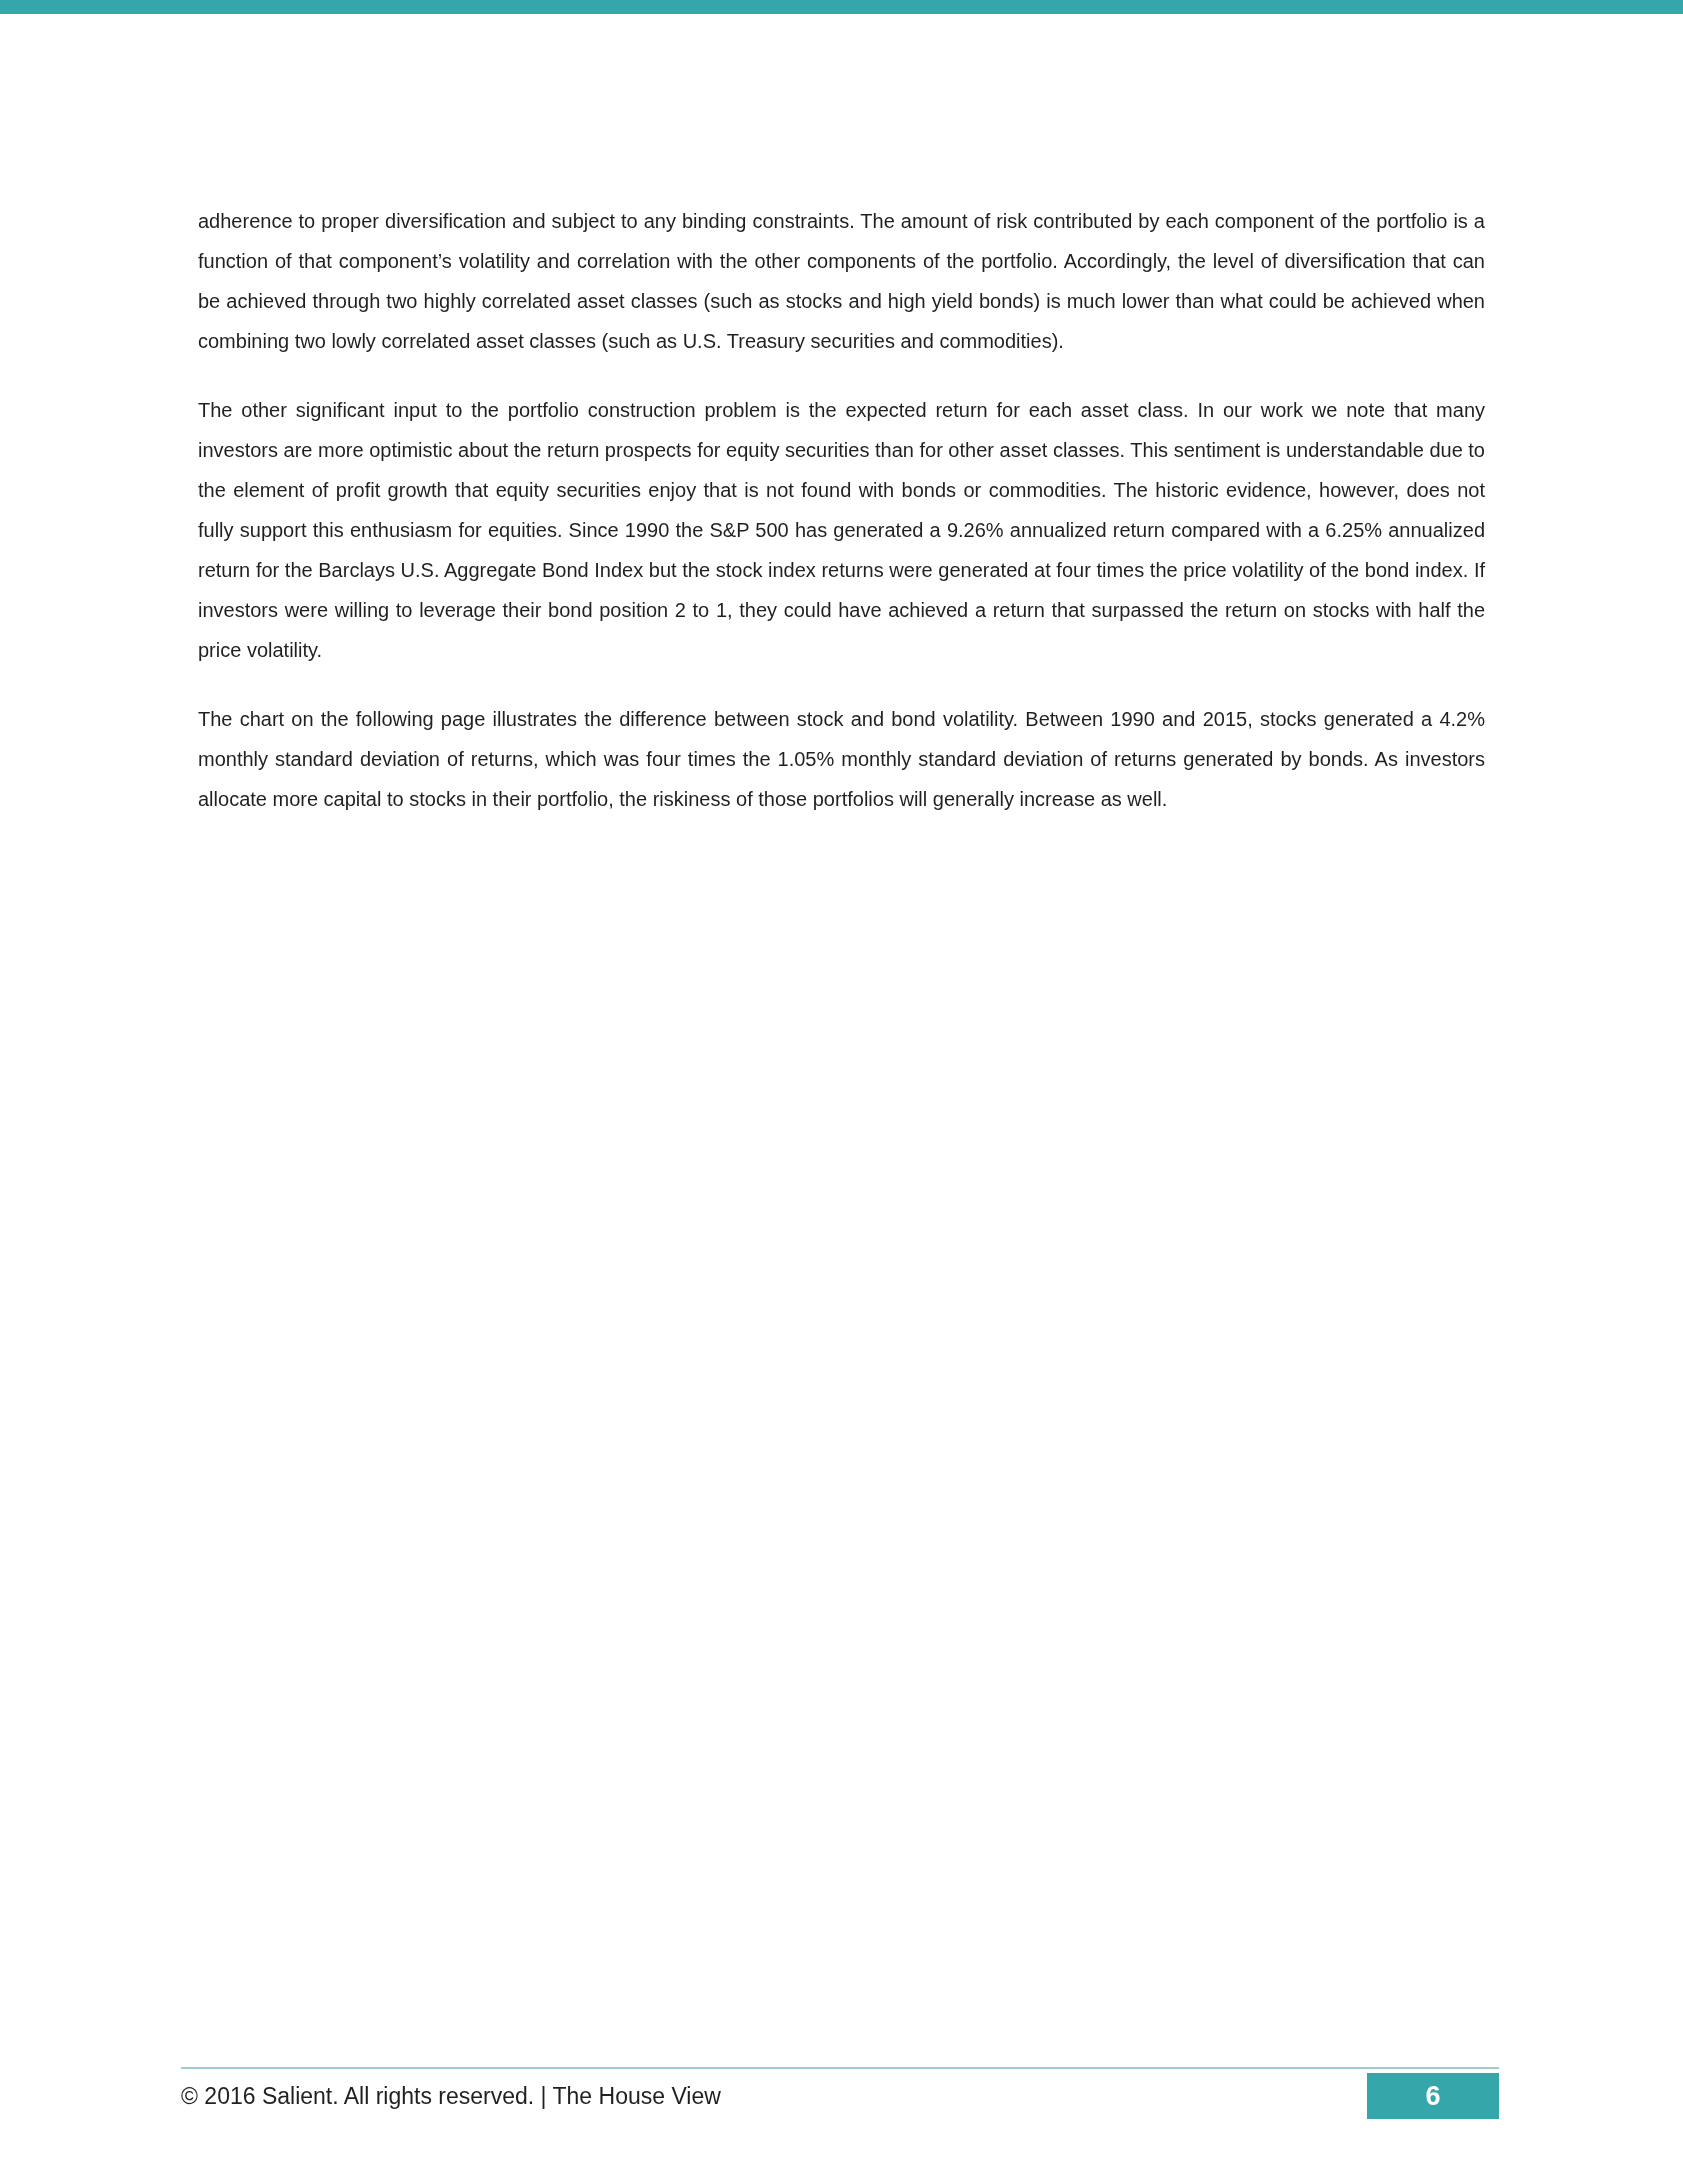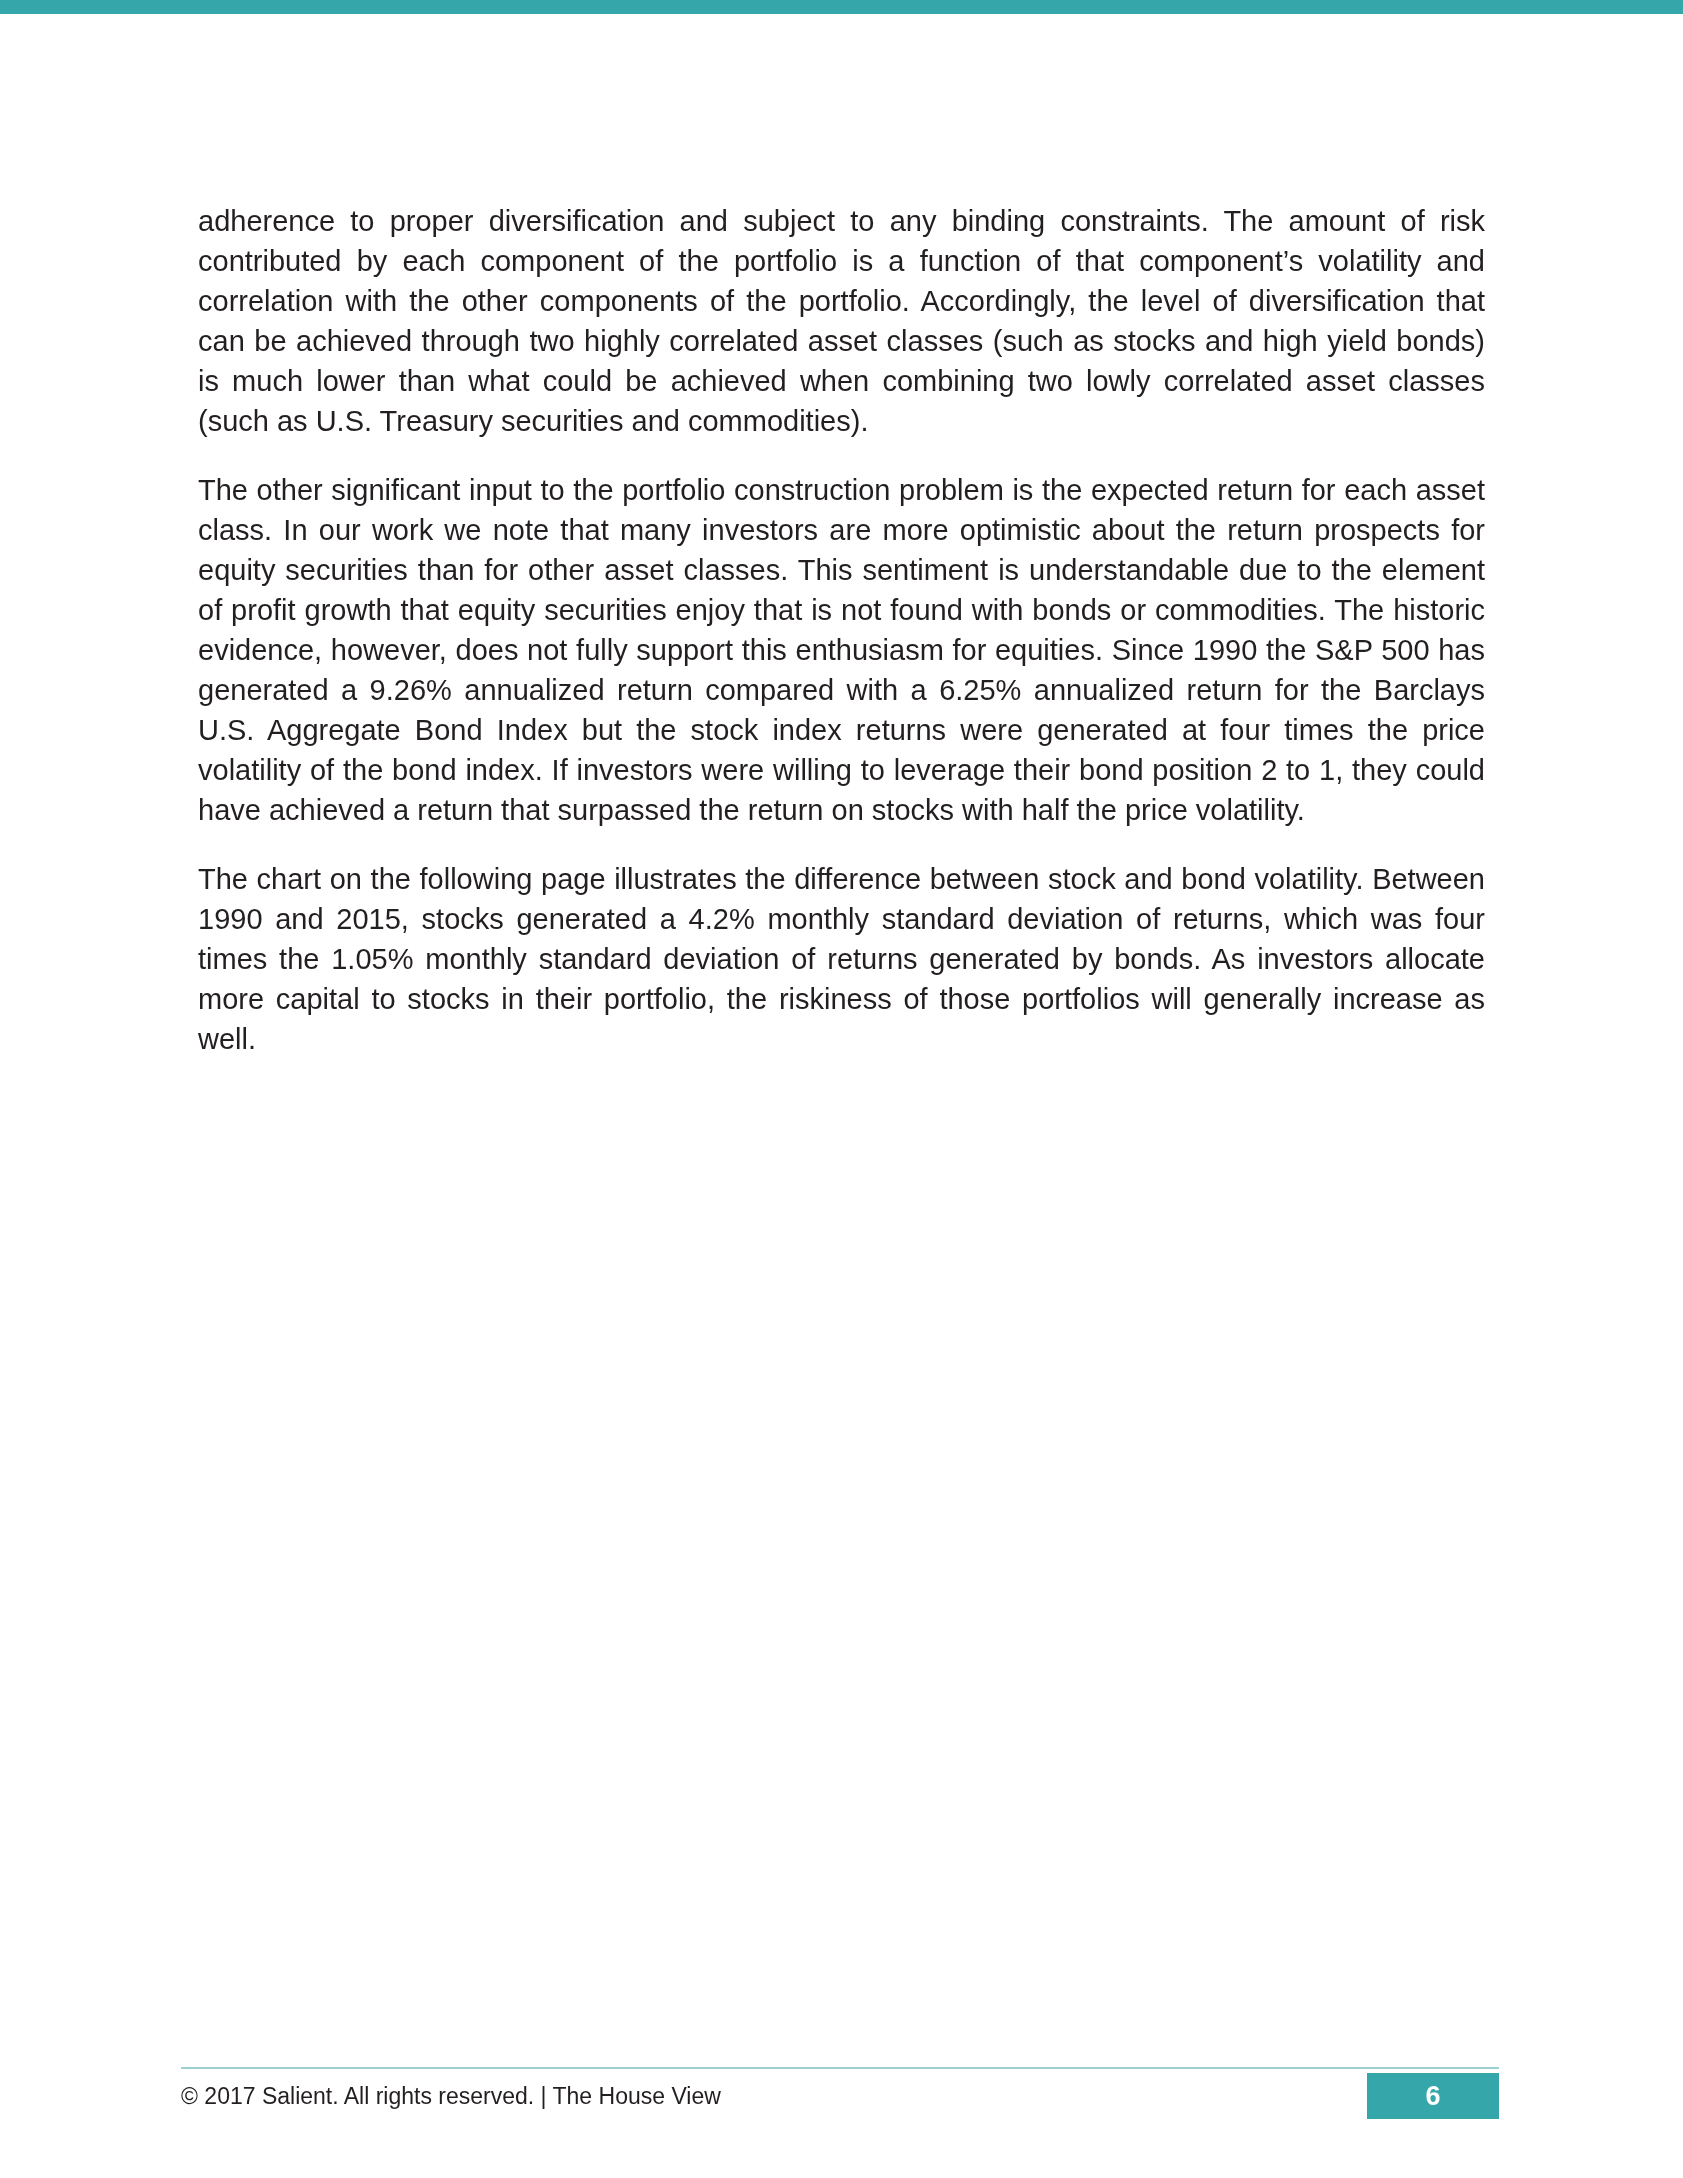--- a/index.html
+++ b/index.html
@@ -26,21 +26,21 @@
     background:var(--accent);
   }
   .content{
     position:absolute;
     top:201px;
     left:198px;
     width:1287px;
   }
   .content p{
     margin:0 0 29px 0;
-    font-size:29px;
+    font-size:20px;
     line-height:40px;
     text-align:justify;
     color:var(--text);
   }
   .footer{
     position:absolute;
     left:181px;
     right:184px;
     top:2067px;
   }
@@ -79,19 +79,19 @@
 
   <main class="content">
     <p>adherence to proper diversification and subject to any binding constraints. The amount of risk contributed by each component of the portfolio is a function of that component’s volatility and correlation with the other components of the portfolio. Accordingly, the level of diversification that can be achieved through two highly correlated asset classes (such as stocks and high yield bonds) is much lower than what could be achieved when combining two lowly correlated asset classes (such as U.S. Treasury securities and commodities).</p>
     <p>The other significant input to the portfolio construction problem is the expected return for each asset class. In our work we note that many investors are more optimistic about the return prospects for equity securities than for other asset classes. This sentiment is understandable due to the element of profit growth that equity securities enjoy that is not found with bonds or commodities. The historic evidence, however, does not fully support this enthusiasm for equities. Since 1990 the S&amp;P 500 has generated a 9.26% annualized return compared with a 6.25% annualized return for the Barclays U.S. Aggregate Bond Index but the stock index returns were generated at four times the price volatility of the bond index. If investors were willing to leverage their bond position 2 to 1, they could have achieved a return that surpassed the return on stocks with half the price volatility.</p>
     <p>The chart on the following page illustrates the difference between stock and bond volatility. Between 1990 and 2015, stocks generated a 4.2% monthly standard deviation of returns, which was four times the 1.05% monthly standard deviation of returns generated by bonds. As investors allocate more capital to stocks in their portfolio, the riskiness of those portfolios will generally increase as well.</p>
   </main>
 
   <footer class="footer">
     <div class="footer-rule"></div>
     <div class="footer-row">
-      <span class="copyright">© 2017 Salient. All rights reserved. | The House View</span>
+      <span class="copyright">© 2016 Salient. All rights reserved. | The House View</span>
       <span class="page-badge">6</span>
     </div>
   </footer>
 
 </div>
 
 
 </body></html>

